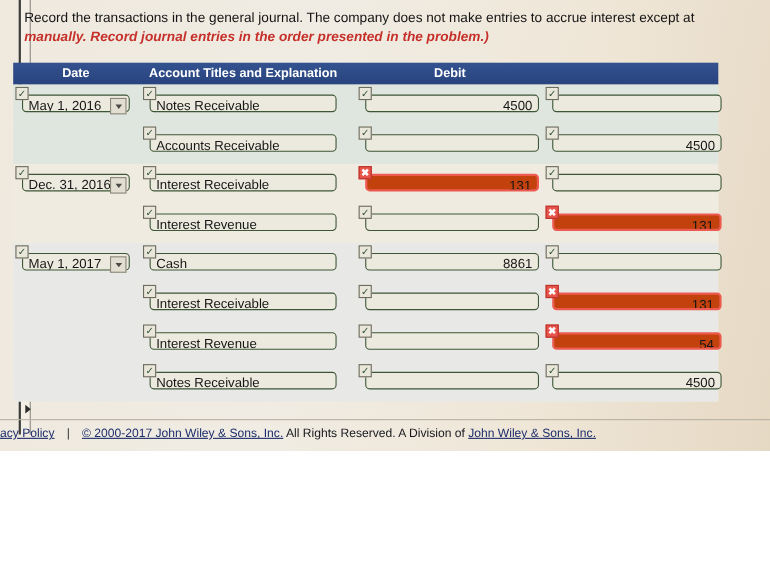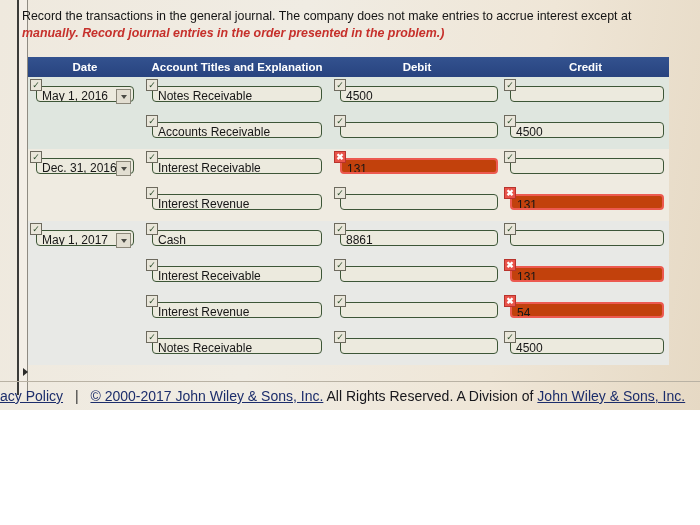--- a/index.html
+++ b/index.html
@@ -60,39 +60,39 @@
   }
   .instructions .line2 {
     color: #c6302b;
     font-weight: bold;
     font-style: italic;
   }
 
   
   .journal {
     position: absolute;
-    left: 28px; top: 57px;
+    left: 12px; top: 57px;
     width: 641px;
   }
 
   .jhead {
     display: flex;
     background: #2b4a8b;
     background: linear-gradient(180deg, #33528f 0%, #28437f 100%);
     height: 20px;
     align-items: center;
     color: #ffffff;
     font-size: 11.5px;
     font-weight: bold;
   }
   .jhead .cell { text-align: center; }
 
   .col-date    { width: 114px; flex: 0 0 114px; }
   .col-acct    { width: 190px; flex: 0 0 190px; }
-  .col-debit   { width: 170px; flex: 0 0 170px; }
+  .col-debit   { width: 170px; flex: 0 0 170px; margin-left: 8px; }
   .col-credit  { width: 167px; flex: 0 0 167px; }
 
   .jbody { background: #eeeadf; }
 
   .jrow {
     display: flex;
     align-items: flex-start;
     height: 36px;
   }
   .jrow.tint-a { background: #dfe6df; }
@@ -137,21 +137,21 @@
     line-height: 18px;
     color: #161616;
     padding: 0 5px;
     overflow: hidden;
     white-space: nowrap;
   }
   .box.err {
     border: 2.4px solid #ec5a50;
     background: #c2410c;
   }
-  .box.num { }
+  .box.num { text-align: right; }
   .box.center { text-align: left; }
 
   
   .datewrap { position: relative; width: 104px; margin-left: 2px; }
   .datewrap .box { padding-right: 22px; }
   .caret {
     position: absolute;
     right: 3px; top: 3px;
     width: 15px; height: 15px;
     background: #e2ded1;
@@ -180,21 +180,21 @@
   .footer-rule {
     position: absolute;
     left: 0; top: 381px;
     width: 700px; height: 1px;
     background: #b9b2a4;
   }
   .footer {
     position: absolute;
     left: 0; top: 388px;
     width: 700px;
-    font-size: 14px;
+    font-size: 11px;
     color: #17171c;
     white-space: nowrap;
   }
   .footer a {
     color: #1c2d6b;
     text-decoration: underline;
   }
   .footer .sep { padding: 0 8px; color: #333; }
 
   
@@ -220,21 +220,20 @@
       <div class="line1">Record the transactions in the general journal. The company does not make entries to accrue interest except at</div>
       <div class="line2">manually. Record journal entries in the order presented in the problem.)</div>
     </div>
 
     <div class="journal">
 
       <div class="jhead">
         <div class="cell col-date">Date</div>
         <div class="cell col-acct">Account Titles and Explanation</div>
         <div class="cell col-debit">Debit</div>
-        <div class="cell col-credit">Credit</div>
       </div>
 
       <div class="jbody" id="journal-body">
           <div class="jrow tint-a">
             <div class="col-date">
               <div class="field datewrap">
                 <span class="badge">✓</span>
                 <div class="box">May 1, 2016</div>
                 <div class="caret">
                   <i></i>

